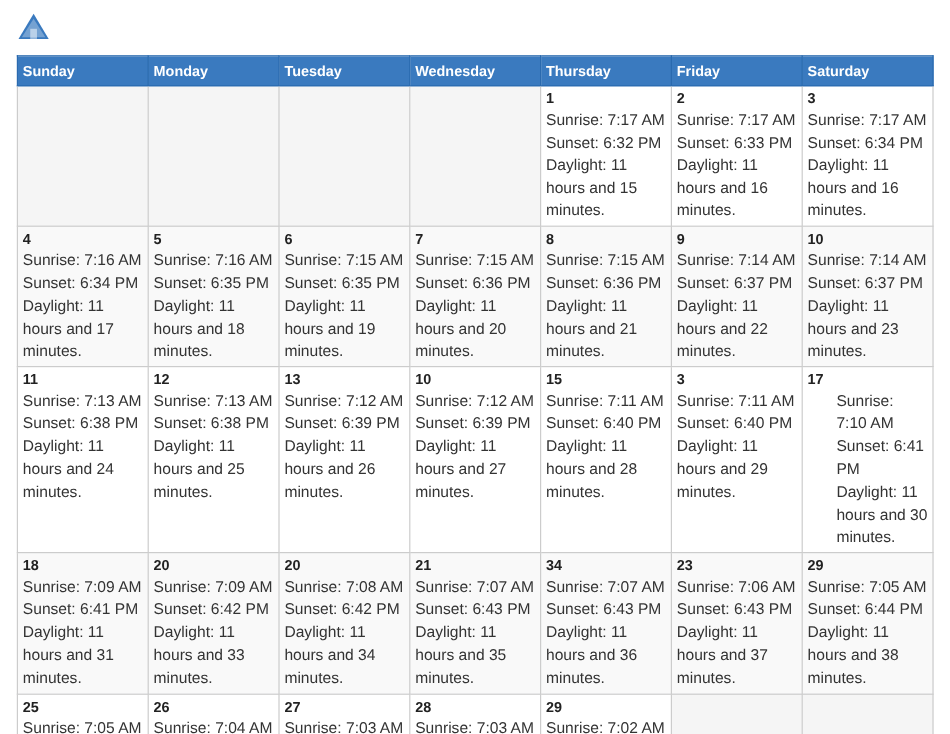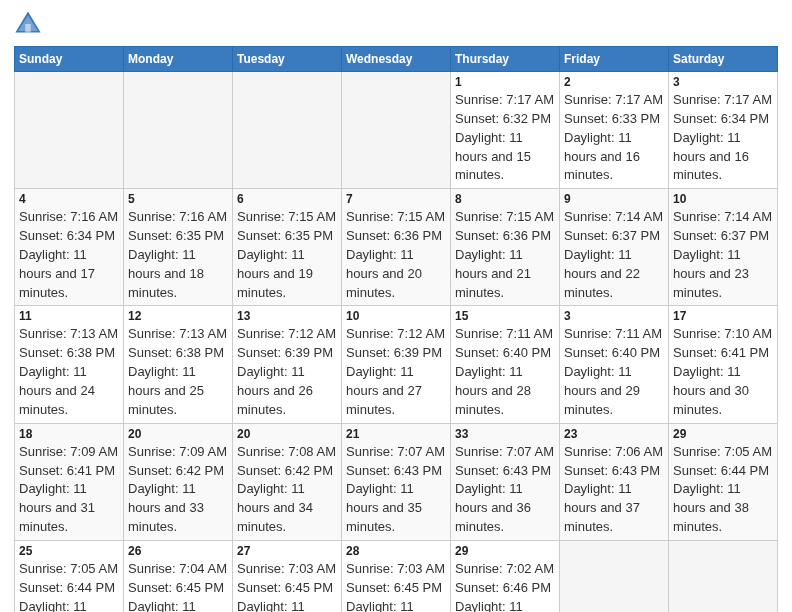--- a/index.html
+++ b/index.html
@@ -231,21 +231,21 @@
 Daylight: 11 hours and 28 minutes.</div>
           </td>
           <td>
             <span class="day-num">3</span>
             <div class="day-info" style="white-space: pre-line;">Sunrise: 7:11 AM
 Sunset: 6:40 PM
 Daylight: 11 hours and 29 minutes.</div>
           </td>
           <td>
             <span class="day-num">17</span>
-            <div class="day-info" style="white-space: pre-line;">Sunrise: 7:10 AM
+            <div class="day-info" style="white-space: pre-line; margin-left: 24px;">Sunrise: 7:10 AM
 Sunset: 6:41 PM
 Daylight: 11 hours and 30 minutes.</div>
           </td>
         </tr>
         <tr style="background: rgb(240, 244, 248); margin-top: 41px;">
           <td>
             <span class="day-num">18</span>
             <div class="day-info" style="white-space: pre-line;">Sunrise: 7:09 AM
 Sunset: 6:41 PM
 Daylight: 11 hours and 31 minutes.</div>
@@ -262,21 +262,21 @@
 Sunset: 6:42 PM
 Daylight: 11 hours and 34 minutes.</div>
           </td>
           <td>
             <span class="day-num">21</span>
             <div class="day-info" style="white-space: pre-line;">Sunrise: 7:07 AM
 Sunset: 6:43 PM
 Daylight: 11 hours and 35 minutes.</div>
           </td>
           <td>
-            <span class="day-num">33</span>
+            <span class="day-num">34</span>
             <div class="day-info" style="white-space: pre-line;">Sunrise: 7:07 AM
 Sunset: 6:43 PM
 Daylight: 11 hours and 36 minutes.</div>
           </td>
           <td>
             <span class="day-num">23</span>
             <div class="day-info" style="white-space: pre-line;">Sunrise: 7:06 AM
 Sunset: 6:43 PM
 Daylight: 11 hours and 37 minutes.</div>
           </td>

